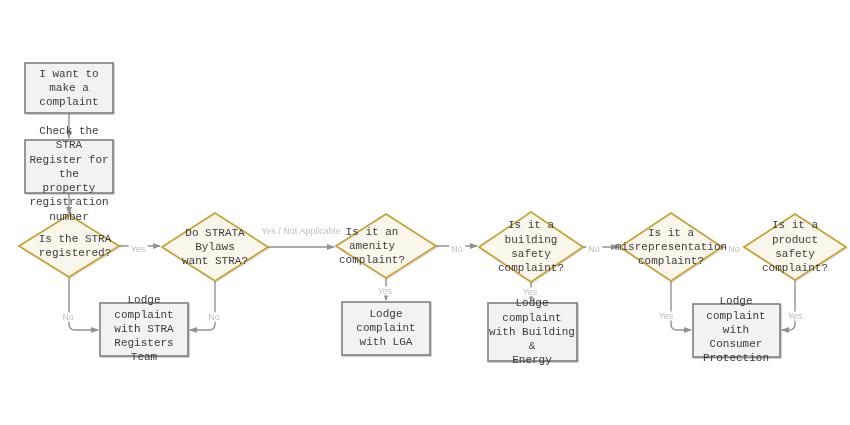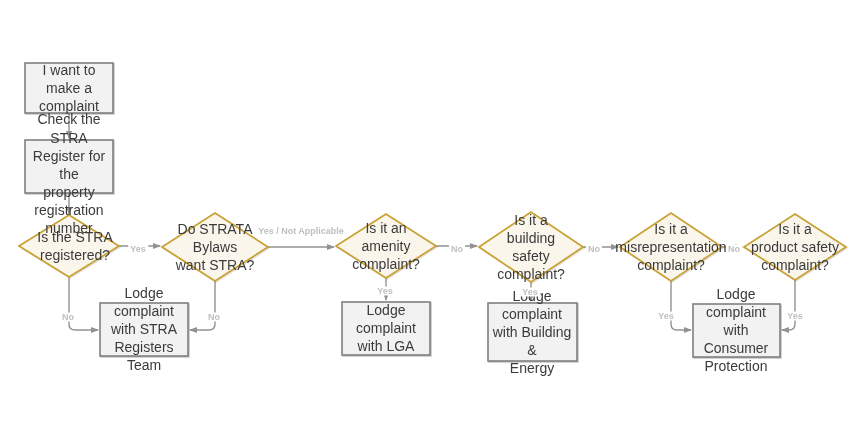--- a/index.html
+++ b/index.html
@@ -24,26 +24,26 @@
     fill:var(--box-fill);stroke:var(--box-border);stroke-width:1.6;
     filter:drop-shadow(1.2px 1.2px 0.6px rgba(0,0,0,0.22));
   }
   .decision{
     fill:var(--diamond-fill);stroke:var(--diamond-border);stroke-width:1.7;
     filter:drop-shadow(1px 1px 0.6px rgba(0,0,0,0.12));
   }
   .node-label{
     position:absolute;transform:translate(-50%,-50%);
     display:flex;align-items:center;justify-content:center;text-align:center;
-    white-space:pre-line;font-size:14px;line-height:1.3;color:var(--node-text);
+    white-space:pre-line;font-size:11px;line-height:1.3;color:var(--node-text);font-family:Liberation Mono, monospace;
   }
   .edge-label{
     position:absolute;transform:translate(-50%,-50%);
     font-size:9px;color:var(--edge-label);background:var(--canvas-bg);
-    padding:0 2px;white-space:nowrap;line-height:1;font-weight:bold;
+    padding:0 2px;white-space:nowrap;line-height:1;
   }
 </style>
 </head>
 <body>
 
 <div class="canvas">
 
   <svg class="layer" width="850" height="425" viewBox="0 0 850 425">
     <defs>
       <marker id="arrow" viewBox="0 0 8 6" refX="7" refY="3" markerWidth="8" markerHeight="6" markerUnits="userSpaceOnUse" orient="auto">
@@ -88,21 +88,21 @@
   <div class="node-label" style="left:69px;top:88px;width:84px;height:46px">I want to make a
 complaint</div>
   <div class="node-label" style="left:69px;top:174px;width:86px;height:50px">Check the STRA
 Register for the
 property
 registration number</div>
   <div class="node-label" style="left:75px;top:246px;width:84px;height:50px">Is the STRA
 registered?</div>
   <div class="node-label" style="left:215px;top:247px;width:96px;height:52px">Do STRATA Bylaws
 want STRA?</div>
-  <div class="node-label" style="left:386px;top:246px;width:88px;height:50px">Is it an amenity
+  <div class="node-label" style="left:372px;top:246px;width:88px;height:50px">Is it an amenity
 complaint?</div>
   <div class="node-label" style="left:531px;top:247px;width:86px;height:56px">Is it a
 building safety
 complaint?</div>
   <div class="node-label" style="left:671px;top:247px;width:100px;height:54px">Is it a
 misrepresentation
 complaint?</div>
   <div class="node-label" style="left:795px;top:247px;width:90px;height:52px">Is it a
 product safety
 complaint?</div>

